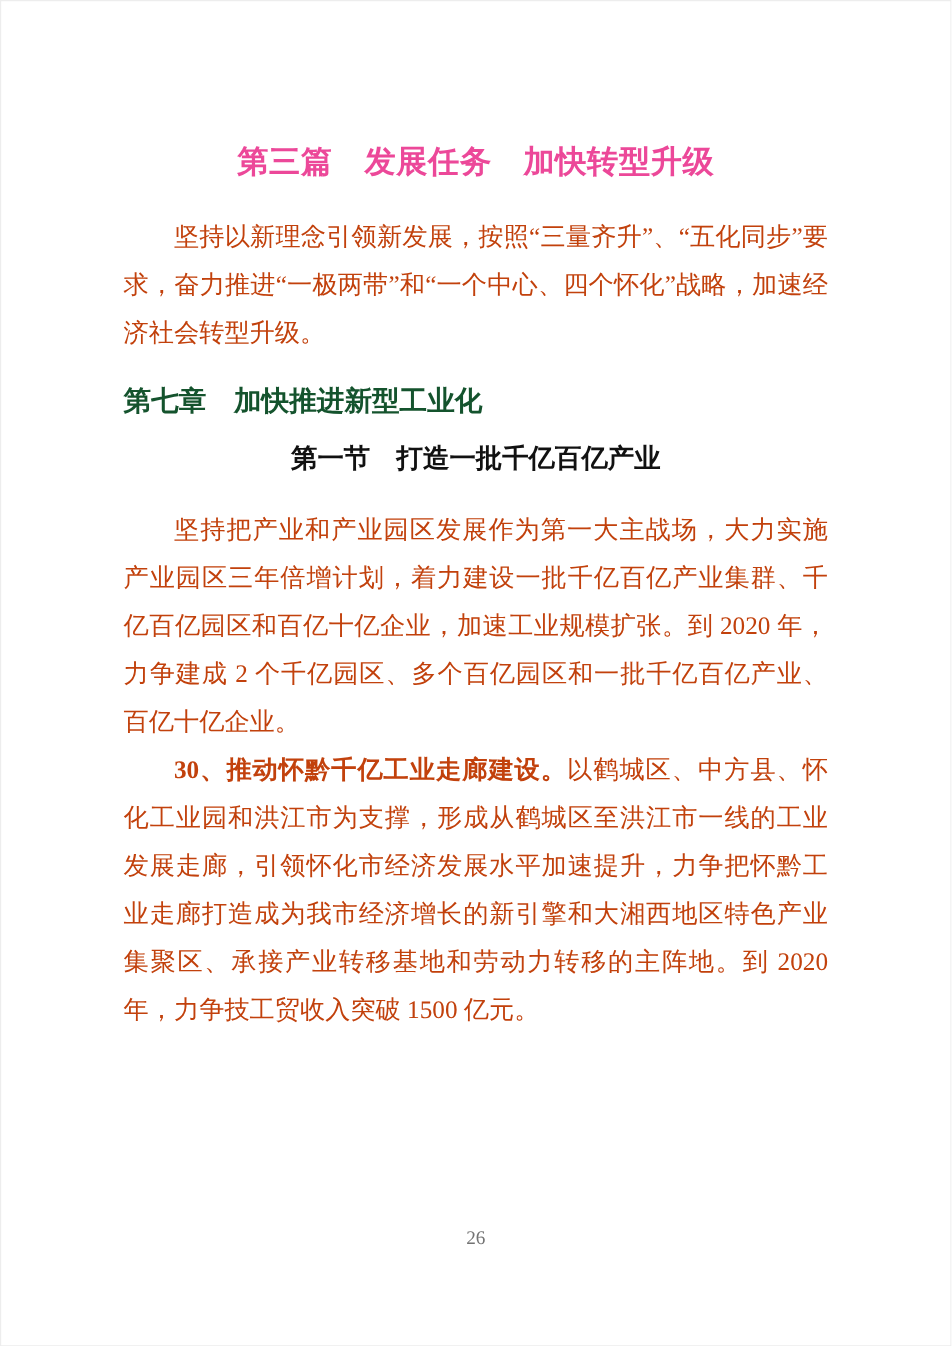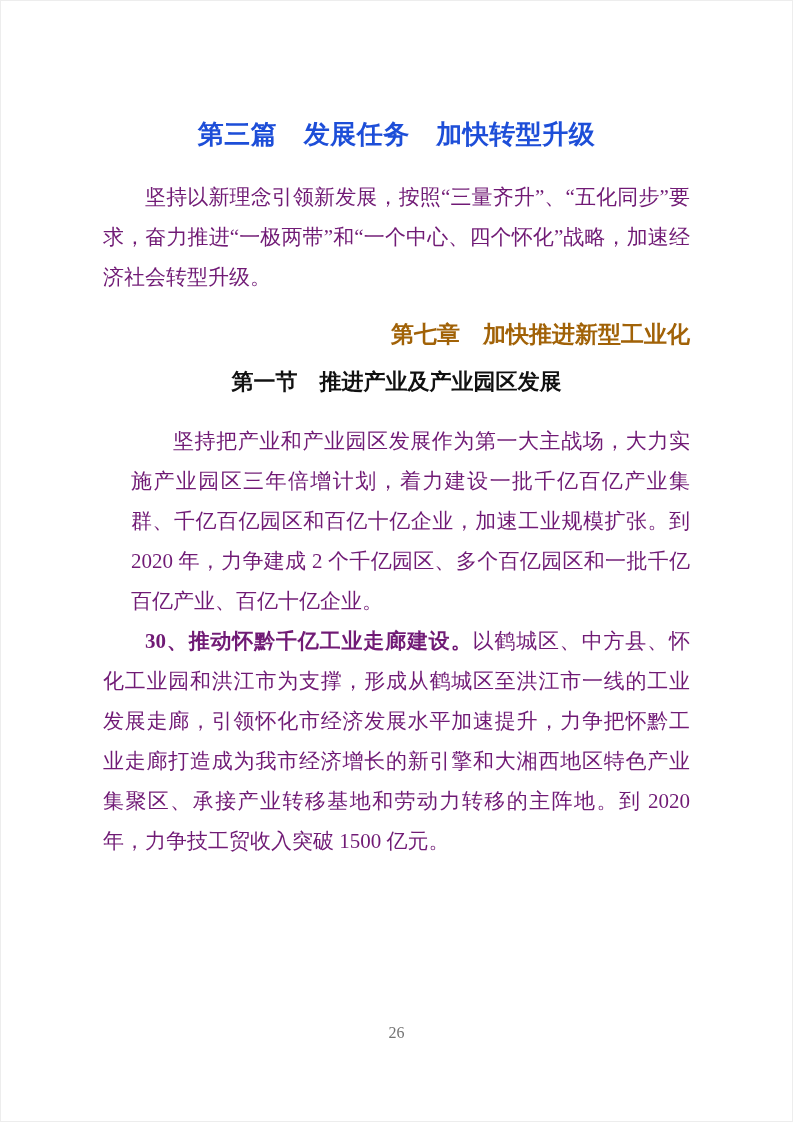--- a/index.html
+++ b/index.html
@@ -15,66 +15,66 @@
       width: 793px; height: 1122px;
       padding: 117px 103px 0 103px;
       position: relative;
       box-shadow: inset 0 0 0 1px #ededed;
       background: #ffffff;
     }
     .doc-title {
       margin: 0;
       font-size: 26px; line-height: 36px;
       font-weight: bold; text-align: center;
-      color: #1d4ed8; letter-spacing: 0.5px;
+      color: #ec4899; letter-spacing: 0.5px;
       font-family: "Liberation Serif", "DejaVu Serif", serif;
     }
     .para {
       margin: 0;
       font-size: 21px; line-height: 40px;
       text-align: justify; text-indent: 2em;
-      color: #701a75;
+      color: #c2410c;
     }
     .intro { margin-top: 24px; }
     .chapter-heading {
       margin: 20px 0 0 0;
       font-size: 23px; line-height: 34px;
-      font-weight: bold; text-align: right;
-      color: #a16207;
+      font-weight: bold; text-align: left;
+      color: #14532d;
       font-family: "Liberation Sans", "DejaVu Sans", sans-serif;
     }
     .section-heading {
       margin: 14px 0 0 0;
       font-size: 22px; line-height: 34px;
       font-weight: bold; text-align: center;
       color: #111111;
       font-family: "Liberation Serif", "DejaVu Serif", serif;
     }
-    .section-intro { margin-top: 22px; margin-left: 28px; }
+    .section-intro { margin-top: 22px; }
     .lead { font-weight: bold; }
     .page-number {
       position: absolute;
       bottom: 79px; left: 0; width: 100%;
       text-align: center;
       font-size: 16px; line-height: 20px;
       color: #737373;
     }
   </style>
 </head>
 <body>
 
 <div class="page">
 
   <h1 class="doc-title">第三篇　发展任务　加快转型升级</h1>
 
   <p class="para intro">坚持以新理念引领新发展，按照“三量齐升”、“五化同步”要求，奋力推进“一极两带”和“一个中心、四个怀化”战略，加速经济社会转型升级。</p>
 
   <h2 class="chapter-heading">第七章　加快推进新型工业化</h2>
 
-  <h3 class="section-heading">第一节　推进产业及产业园区发展</h3>
+  <h3 class="section-heading">第一节　打造一批千亿百亿产业</h3>
 
   <p class="para section-intro">坚持把产业和产业园区发展作为第一大主战场，大力实施产业园区三年倍增计划，着力建设一批千亿百亿产业集群、千亿百亿园区和百亿十亿企业，加速工业规模扩张。到 2020 年，力争建成 2 个千亿园区、多个百亿园区和一批千亿百亿产业、百亿十亿企业。</p>
 
   <p class="para"><span class="lead">30、推动怀黔千亿工业走廊建设。</span><span>以鹤城区、中方县、怀化工业园和洪江市为支撑，形成从鹤城区至洪江市一线的工业发展走廊，引领怀化市经济发展水平加速提升，力争把怀黔工业走廊打造成为我市经济增长的新引擎和大湘西地区特色产业集聚区、承接产业转移基地和劳动力转移的主阵地。到 2020 年，力争技工贸收入突破 1500 亿元。</span></p>
 
 
   <div class="page-number">26</div>
 
 </div>
 

